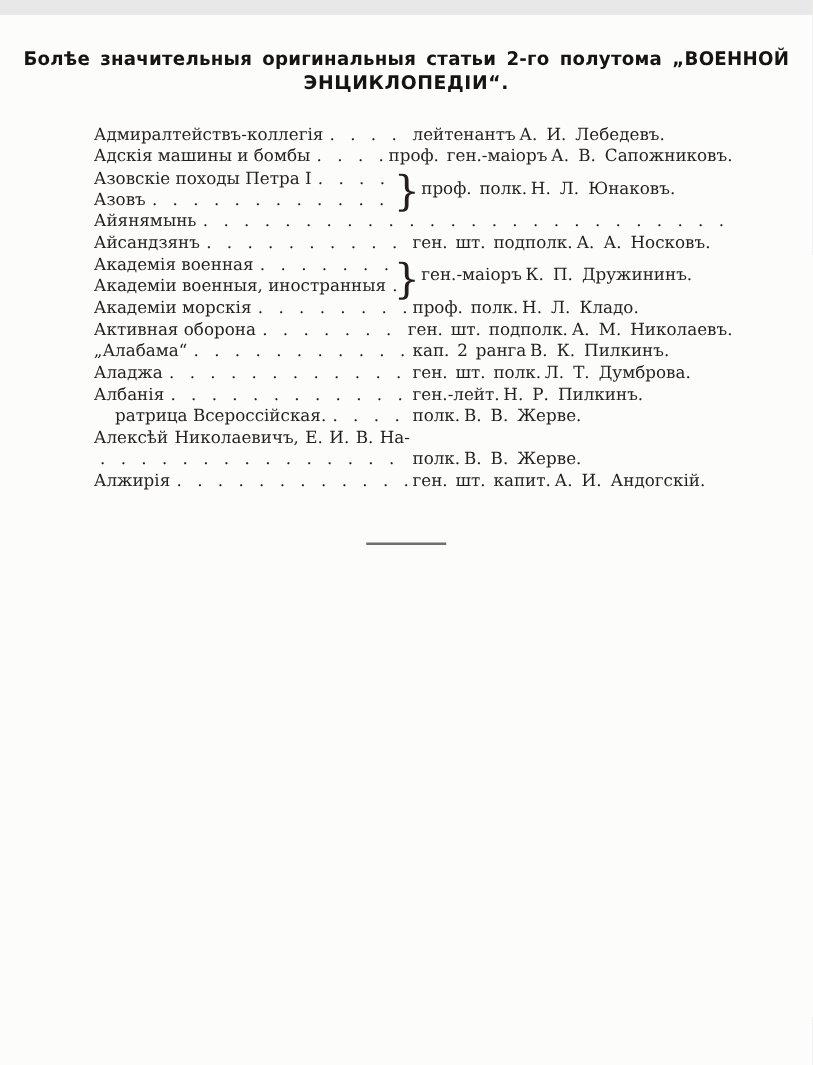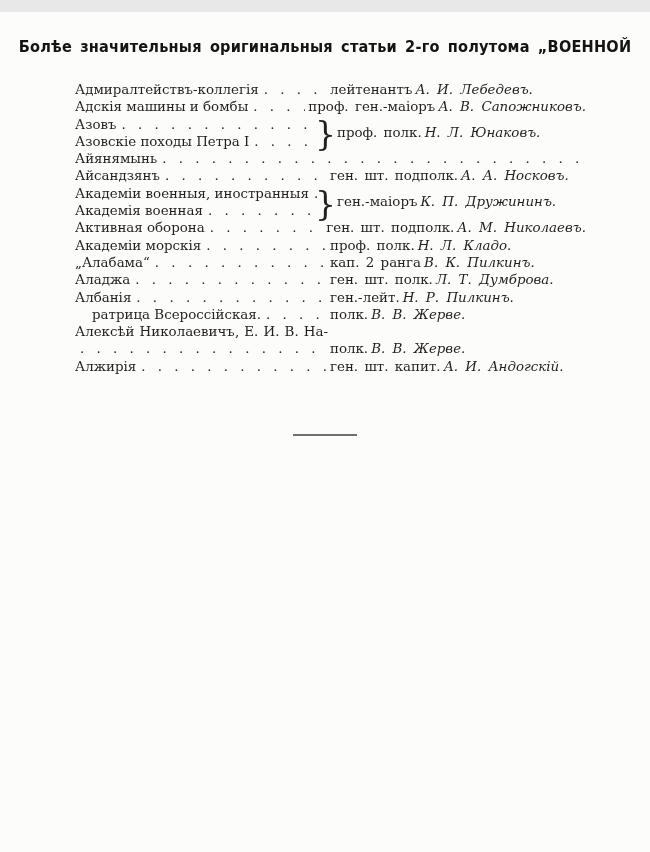--- a/index.html
+++ b/index.html
@@ -42,21 +42,21 @@
   .leader{
     flex:1 1 auto;min-width:8px;overflow:hidden;white-space:nowrap;
     margin:0 3px 0 5px;
   }
   .leader::before{
     content:". . . . . . . . . . . . . . . . . . . . . . . . . . . . . . . . . . . . . . . .";
     word-spacing:6px;letter-spacing:1px;
   }
   .author{flex:0 0 256px;white-space:nowrap;word-spacing:2px;}
   .author .rank{}
-  .author .name{font-style:italic;word-spacing:3px;margin-left:3px;}
+  .author .name{word-spacing:3px;margin-left:3px;}
   
   .group{display:flex;align-items:center;}
   .group-titles{flex:1 1 auto;min-width:0;}
   .brace{
     flex:0 0 auto;
     font-size:33px;font-weight:400;line-height:1;
     padding:0 1px 0 0;
     transform:translateY(1px);
   }
   .group .author{flex:0 0 249px;}
@@ -77,44 +77,45 @@
     border:none;
   }
 </style>
 </head>
 <body>
 
 <div class="page">
 
   <div class="doc-title">
     <div class="l1">Болѣе значительныя оригинальныя статьи 2-го полутома „ВОЕННОЙ</div>
+    <div class="l2">ЭНЦИКЛОПЕДІИ“.</div>
   </div>
 
   <div class="list">
   <div class="row">
     <span class="t">Адмиралтействъ-коллегія</span>
     <span class="leader"></span>
     <span class="author"><span class="rank">лейтенантъ</span><span class="name">А. И. Лебедевъ.</span></span>
   </div>
 
   <div class="row">
     <span class="t">Адскія машины и бомбы</span>
     <span class="leader"></span>
     <span class="author"><span class="rank">проф. ген.-маіоръ</span><span class="name">А. В. Сапожниковъ.</span></span>
   </div>
 
   <div class="group">
     <div class="group-titles">
   <div class="row">
+    <span class="t">Азовскіе походы Петра I</span>
+    <span class="leader"></span>
+  </div>
+
+  <div class="row">
     <span class="t">Азовъ</span>
-    <span class="leader"></span>
-  </div>
-
-  <div class="row">
-    <span class="t">Азовскіе походы Петра I</span>
     <span class="leader"></span>
   </div>
 </div>
     <span class="brace">}</span>
     <span class="author"><span class="rank">проф. полк.</span><span class="name">Н. Л. Юнаковъ.</span></span>
   </div>
 
   <div class="row">
     <span class="t">Айянямынь</span>
     <span class="leader"></span>
@@ -122,43 +123,43 @@
 
   <div class="row">
     <span class="t">Айсандзянъ</span>
     <span class="leader"></span>
     <span class="author"><span class="rank">ген. шт. подполк.</span><span class="name">А. А. Носковъ.</span></span>
   </div>
 
   <div class="group">
     <div class="group-titles">
   <div class="row">
+    <span class="t">Академія военная</span>
+    <span class="leader"></span>
+  </div>
+
+  <div class="row">
     <span class="t">Академіи военныя, иностранныя</span>
-    <span class="leader"></span>
-  </div>
-
-  <div class="row">
-    <span class="t">Академія военная</span>
     <span class="leader"></span>
   </div>
 </div>
     <span class="brace">}</span>
     <span class="author"><span class="rank">ген.-маіоръ</span><span class="name">К. П. Дружининъ.</span></span>
   </div>
 
   <div class="row">
+    <span class="t">Академіи морскія</span>
+    <span class="leader"></span>
+    <span class="author"><span class="rank">проф. полк.</span><span class="name">Н. Л. Кладо.</span></span>
+  </div>
+
+  <div class="row">
     <span class="t">Активная оборона</span>
     <span class="leader"></span>
     <span class="author"><span class="rank">ген. шт. подполк.</span><span class="name">А. М. Николаевъ.</span></span>
-  </div>
-
-  <div class="row">
-    <span class="t">Академіи морскія</span>
-    <span class="leader"></span>
-    <span class="author"><span class="rank">проф. полк.</span><span class="name">Н. Л. Кладо.</span></span>
   </div>
 
   <div class="row">
     <span class="t">„Алабама“</span>
     <span class="leader"></span>
     <span class="author"><span class="rank">кап. 2 ранга</span><span class="name">В. К. Пилкинъ.</span></span>
   </div>
 
   <div class="row">
     <span class="t">Аладжа</span>

